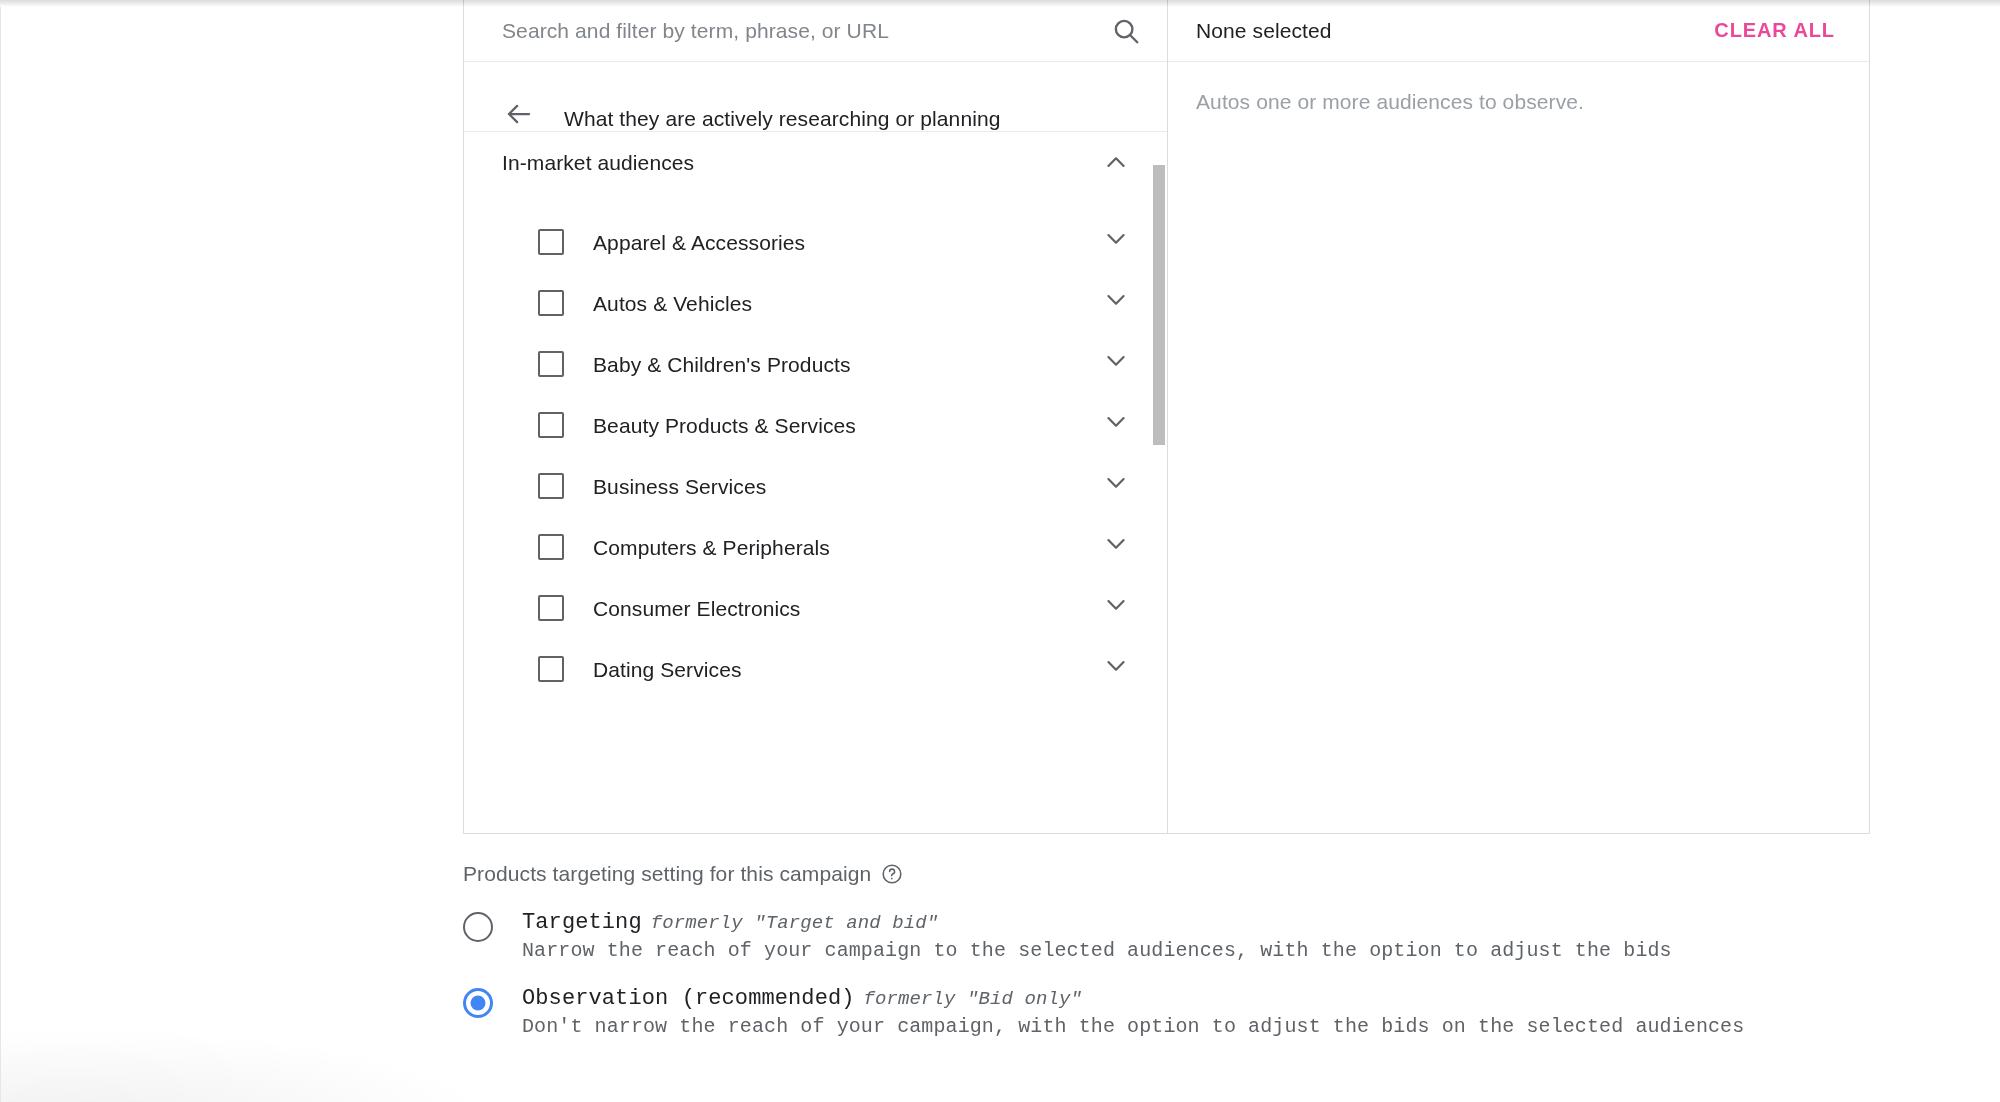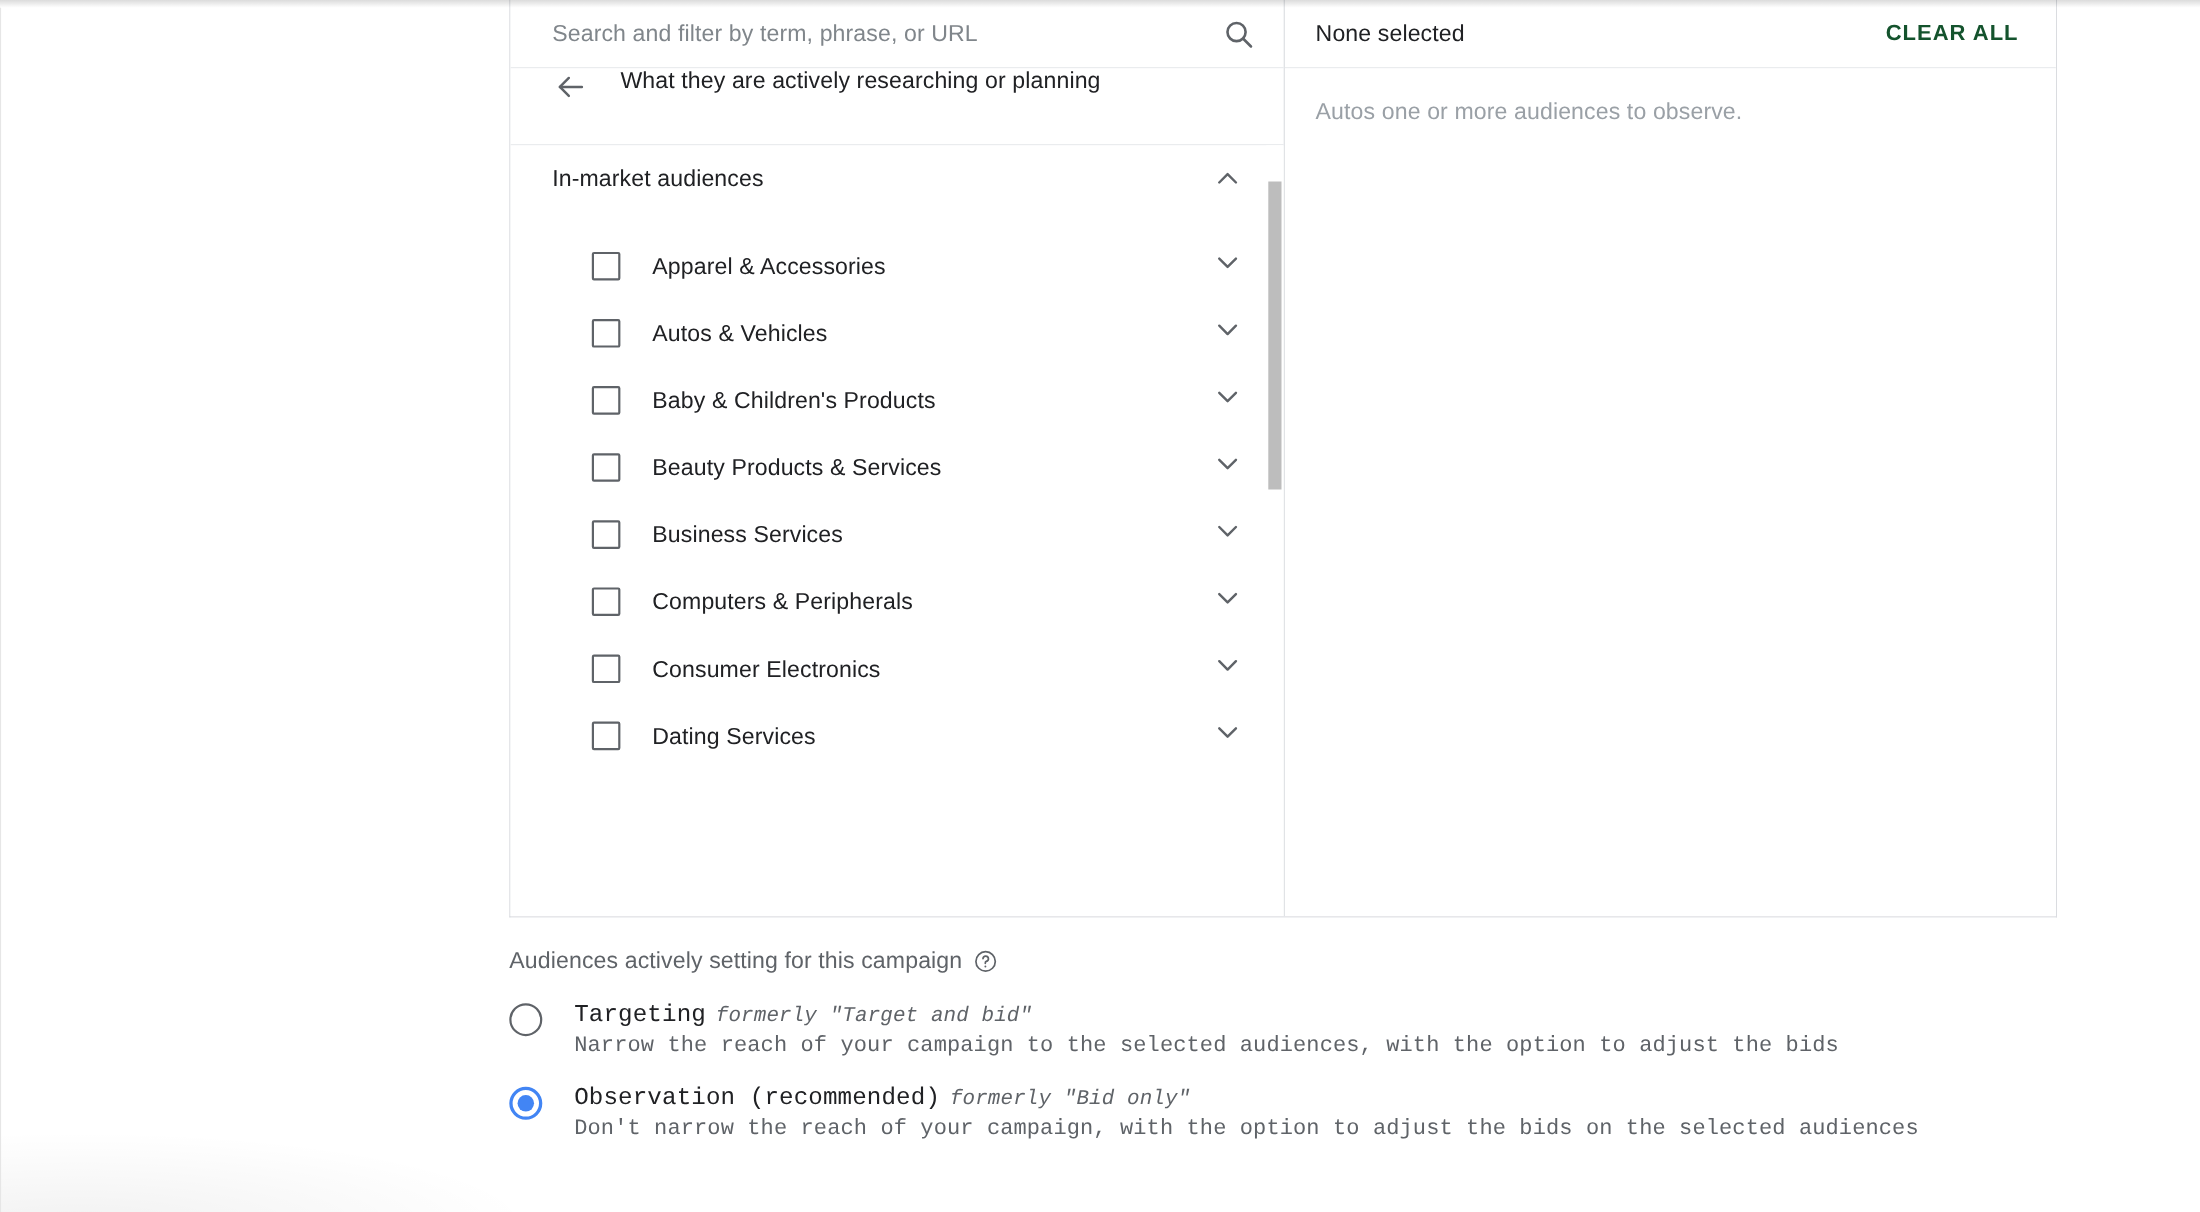--- a/index.html
+++ b/index.html
@@ -104,21 +104,21 @@
     color: #5f6368;
     flex: 0 0 auto;
     margin-left: 12px;
   }
 
   
   .crumb-row {
     height: 70px;
     min-height: 70px;
     display: flex;
-    align-items: flex-start;
+    align-items: flex-end;
     padding: 0 24px 0 38px;
     border-bottom: 1px solid #e8eaed;
   }
   .back-icon {
     width: 34px; height: 34px;
     display: flex; align-items: center; justify-content: center;
     color: #5f6368;
     margin-right: 28px;
     flex: 0 0 auto;
   }
@@ -213,21 +213,21 @@
   .sel-count {
     flex: 1;
     font-size: 21px;
     color: #202124;
     letter-spacing: .1px;
   }
   .clear-all {
     font-size: 20px;
     font-weight: 600;
     letter-spacing: .9px;
-    color: #14532d;
+    color: #ec4899;
     background: none;
     border: none;
     cursor: pointer;
     font-family: "Liberation Sans", sans-serif;
     padding: 6px 4px;
   }
   .sel-body {
     flex: 1;
     padding: 28px 30px 0 28px;
   }
@@ -456,21 +456,21 @@
       <div class="sel-body">
         <span class="sel-empty">Autos one or more audiences to observe.</span>
       </div>
     </div>
 
   </div>
 
   <div class="setting-block">
 
     <div class="setting-title-row">
-      <span class="setting-title">Audiences actively setting for this campaign</span>
+      <span class="setting-title">Products targeting setting for this campaign</span>
       <span class="help-icon">
         <svg width="22" height="22" viewBox="0 0 24 24" fill="none" stroke="currentColor" stroke-width="1.7" stroke-linecap="round" stroke-linejoin="round">
           <circle cx="12" cy="12" r="9.6"></circle>
           <path d="M9.4 9.2a2.7 2.7 0 1 1 3.3 2.8c-.7.2-1 .8-1 1.6v.3"></path>
           <circle cx="11.8" cy="17" r="0.95" fill="currentColor" stroke="none"></circle>
         </svg>
       </span>
     </div>
 
     <div class="radio-opt">

